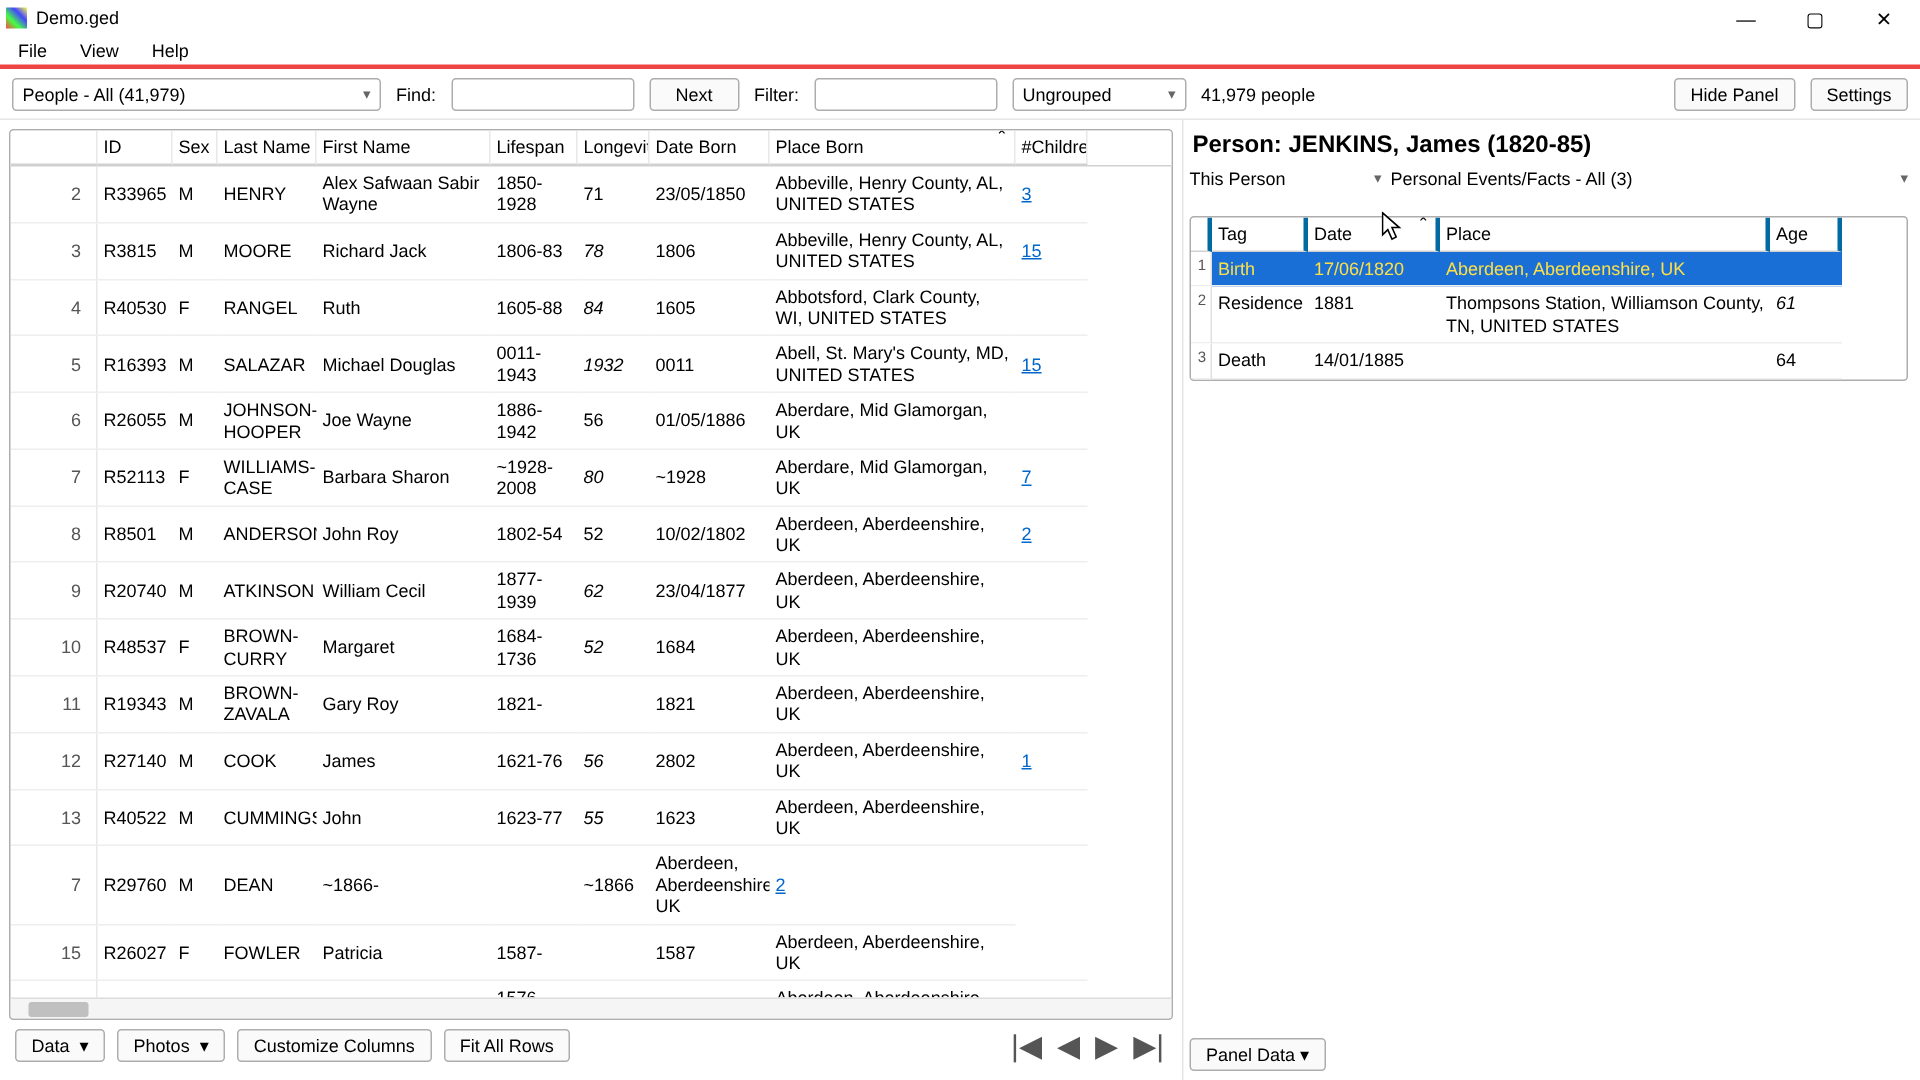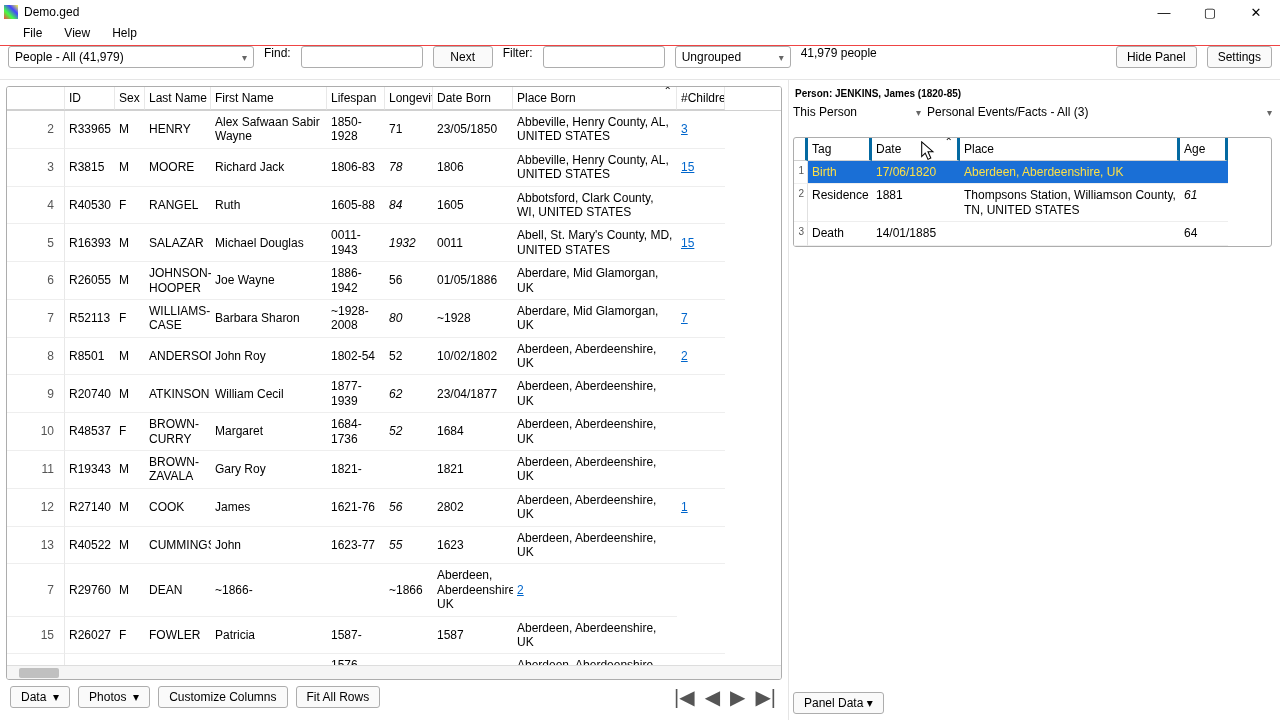--- a/index.html
+++ b/index.html
@@ -26,30 +26,30 @@
   margin-right: 6px;
   background: linear-gradient(45deg,#f44,#4f4,#44f,#ff4);
   display: inline-block;
 }
 .titlebar .title { flex: 1; font-size: 12px; }
 .win-btns { display: flex; gap: 18px; align-items: center; margin-right: 6px;}
 .win-btn { width: 28px; height: 20px; display:flex; align-items:center; justify-content:center; font-size: 13px; cursor:pointer;}
 .menubar {
   height: 22px;
   display: flex;
-  align-items: flex-start;
-  padding: 0 19px;
+  align-items: flex-end;
+  padding: 0 8px;
   gap: 14px;
-  border-bottom: 1px solid #ef4444;
+  border-bottom: 3px solid #ef4444;
 }
 .menubar span { cursor: pointer; padding: 2px 4px; }
 .toolbar {
   height: 34px;
   display: flex;
-  align-items: flex-start;
+  align-items: center;
   padding: 0 8px;
   gap: 10px;
   border-bottom: 1px solid #e5e5e5;
 }
 .toolbar .combo, .toolbar input[type=text] {
   border: 1px solid #adadad;
   border-radius: 3px;
   height: 22px;
   padding: 0 6px;
   font-size: 12px;
@@ -139,21 +139,21 @@
 .nav-btn { font-size: 20px; color:#555; cursor:pointer; padding: 0 2px;}
 .right-pane {
   width: 492px;
   display: flex;
   flex-direction: column;
   border-left: 1px solid #e5e5e5;
   padding: 4px 8px 6px 4px;
 }
 .right-pane .person-title {
   font-weight: 700;
-  font-size: 10px;
+  font-size: 16px;
   padding: 4px 2px 6px 2px;
 }
 .right-pane .selector-row {
   display: flex;
   gap: 6px;
   margin-bottom: 18px;
 }
 .events-grid {
   border: 1px solid #adadad;
   border-radius: 3px;

